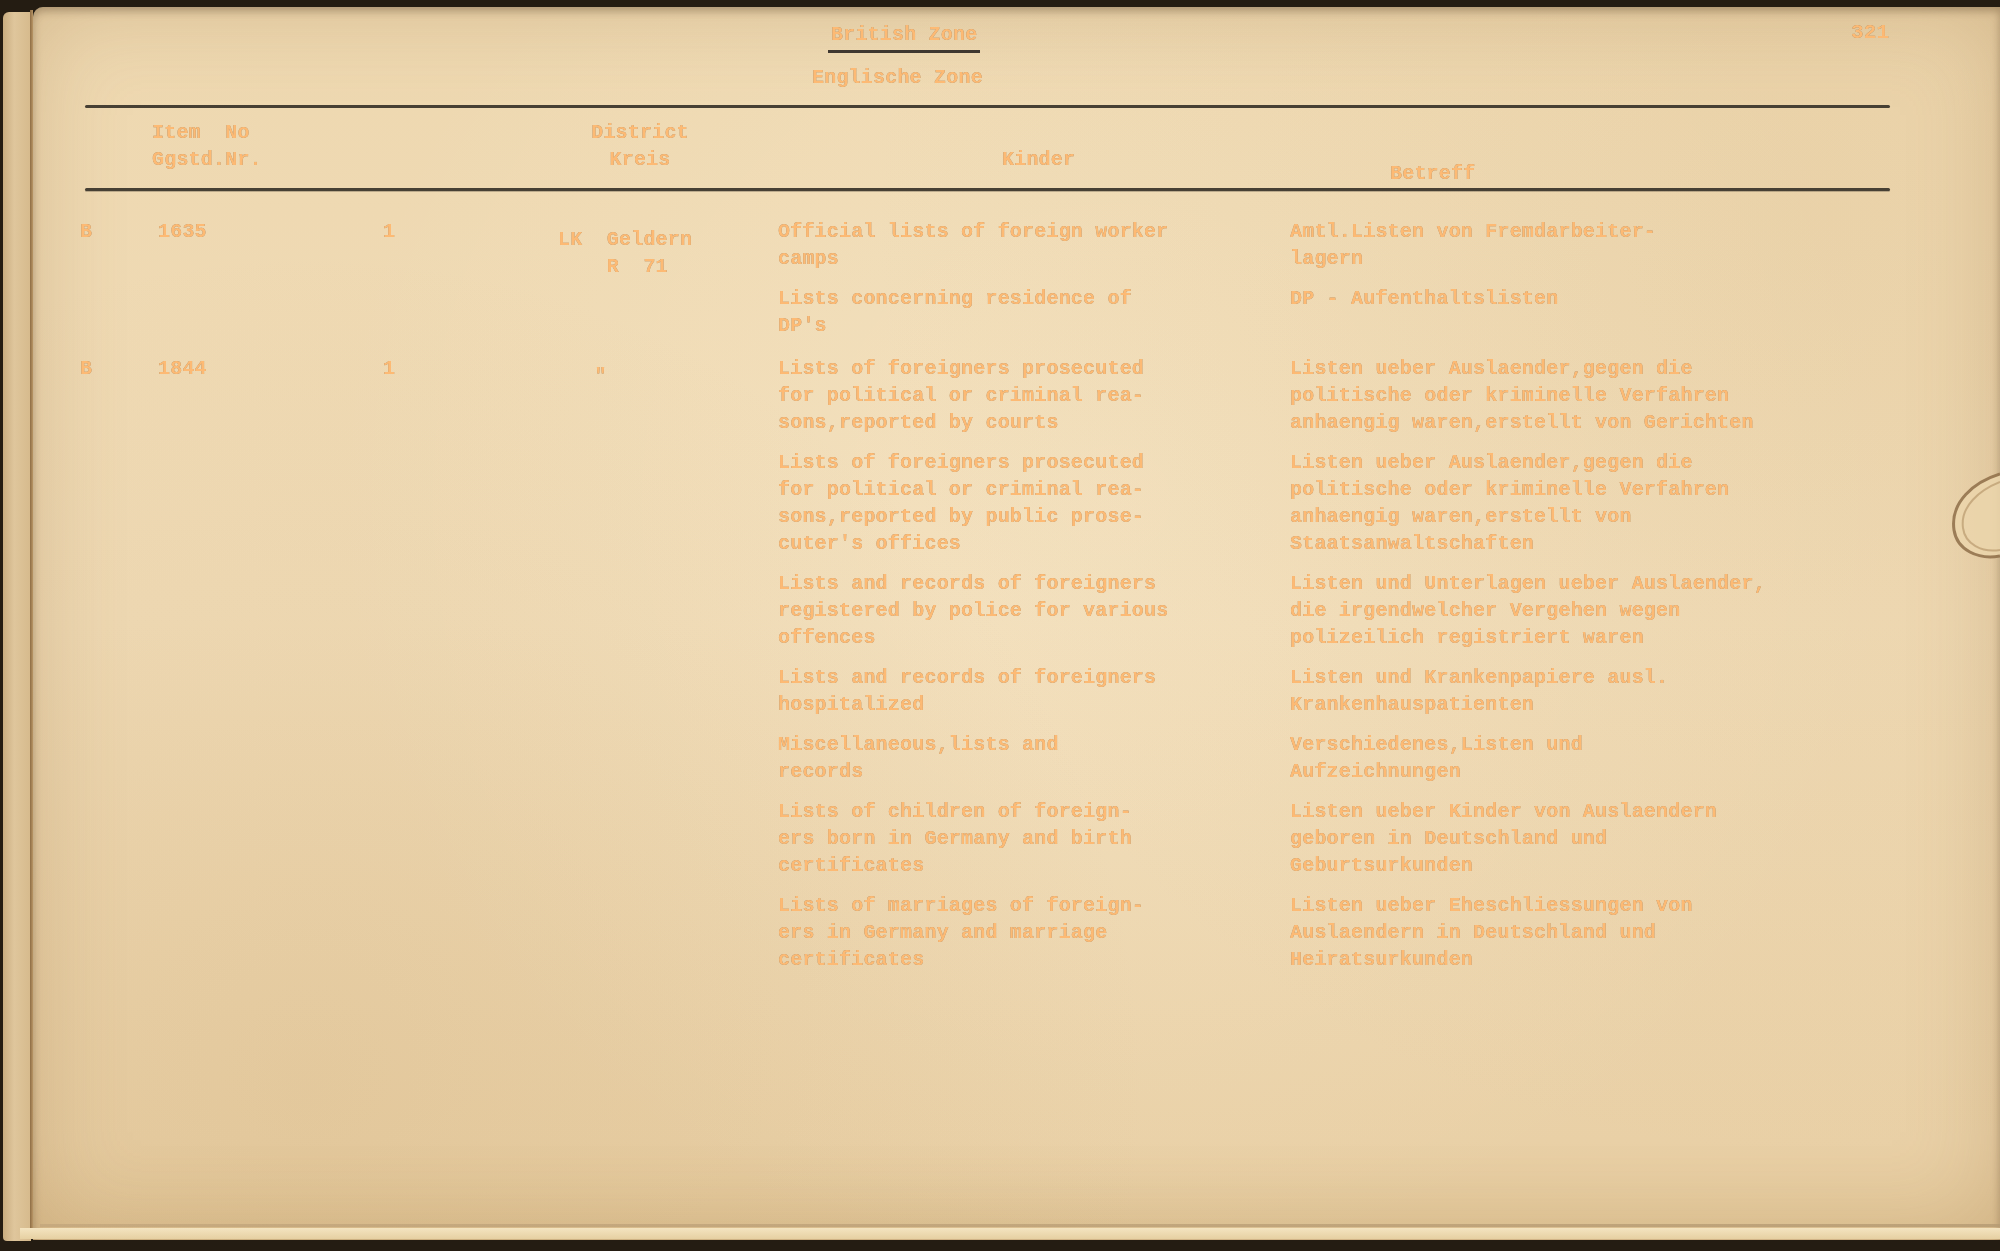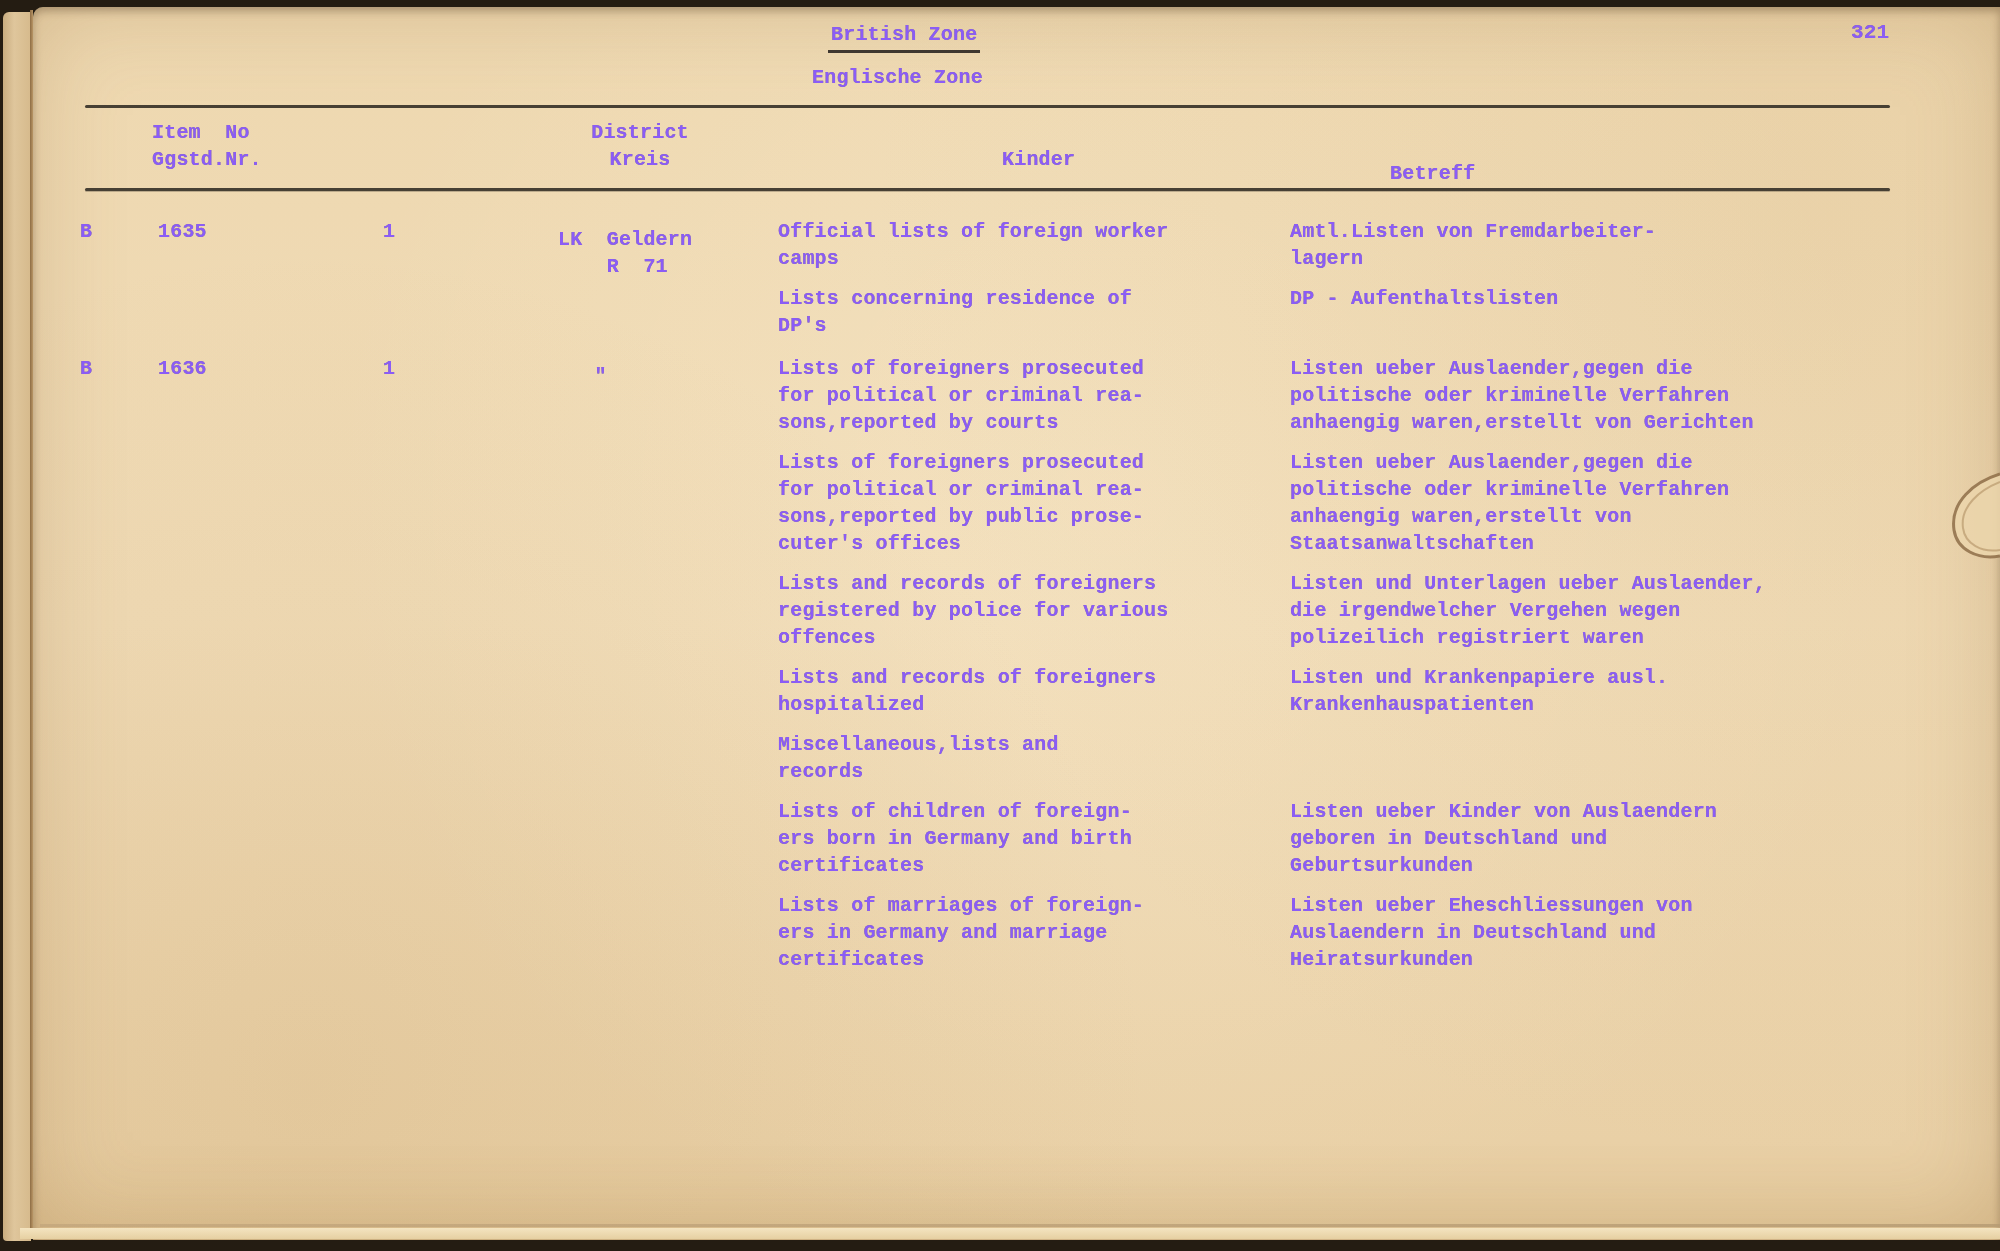--- a/index.html
+++ b/index.html
@@ -37,21 +37,21 @@
   }
   .bottom-edge-light {
     position:absolute; left:20px; right:0; top:1228px; height:11px;
     background:linear-gradient(180deg,#f4e4c0,#e6d0a2);
   }
   .curl { position:absolute; right:0; top:468px; }
 
   
   .content { position:absolute; left:0; top:0; width:2000px; height:1251px; }
   .t {
-    color:#8b5cf6; font-size:20px; line-height:27px;
+    color:#fdba74; font-size:20px; line-height:27px;
     font-weight:bold; white-space:pre; letter-spacing:.2px;
     text-shadow:0 0 .6px rgba(58,52,44,.55);
   }
   .abs { position:absolute; }
   .title-en {
     left:828px; top:21px;
     border-bottom:3px solid #3f3830; padding:0 3px 2px 3px;
   }
   .title-de { left:812px; top:64px; }
   .page-num { left:1851px; top:19px; font-size:21px; }
@@ -120,21 +120,21 @@
           </div>
           <div class="entry">
             <div class="subject t">Lists concerning residence of
 DP's</div>
             <div class="betreff t">DP - Aufenthaltslisten</div>
           </div>
         </div>
       </div>
       <div class="row">
         <div class="f-series t">B</div>
-        <div class="f-item t">1636</div>
+        <div class="f-item t">1844</div>
         <div class="f-folder t">1</div>
         <div class="f-district t">   "</div>
         <div class="entries">
           <div class="entry">
             <div class="subject t">Lists of foreigners prosecuted
 for political or criminal rea-
 sons,reported by courts</div>
             <div class="betreff t">Listen ueber Auslaender,gegen die
 politische oder kriminelle Verfahren
 anhaengig waren,erstellt von Gerichten</div>
@@ -159,20 +159,22 @@
           </div>
           <div class="entry">
             <div class="subject t">Lists and records of foreigners
 hospitalized</div>
             <div class="betreff t">Listen und Krankenpapiere ausl.
 Krankenhauspatienten</div>
           </div>
           <div class="entry">
             <div class="subject t">Miscellaneous,lists and
 records</div>
+            <div class="betreff t">Verschiedenes,Listen und
+Aufzeichnungen</div>
           </div>
           <div class="entry">
             <div class="subject t">Lists of children of foreign-
 ers born in Germany and birth
 certificates</div>
             <div class="betreff t">Listen ueber Kinder von Auslaendern
 geboren in Deutschland und
 Geburtsurkunden</div>
           </div>
           <div class="entry">

